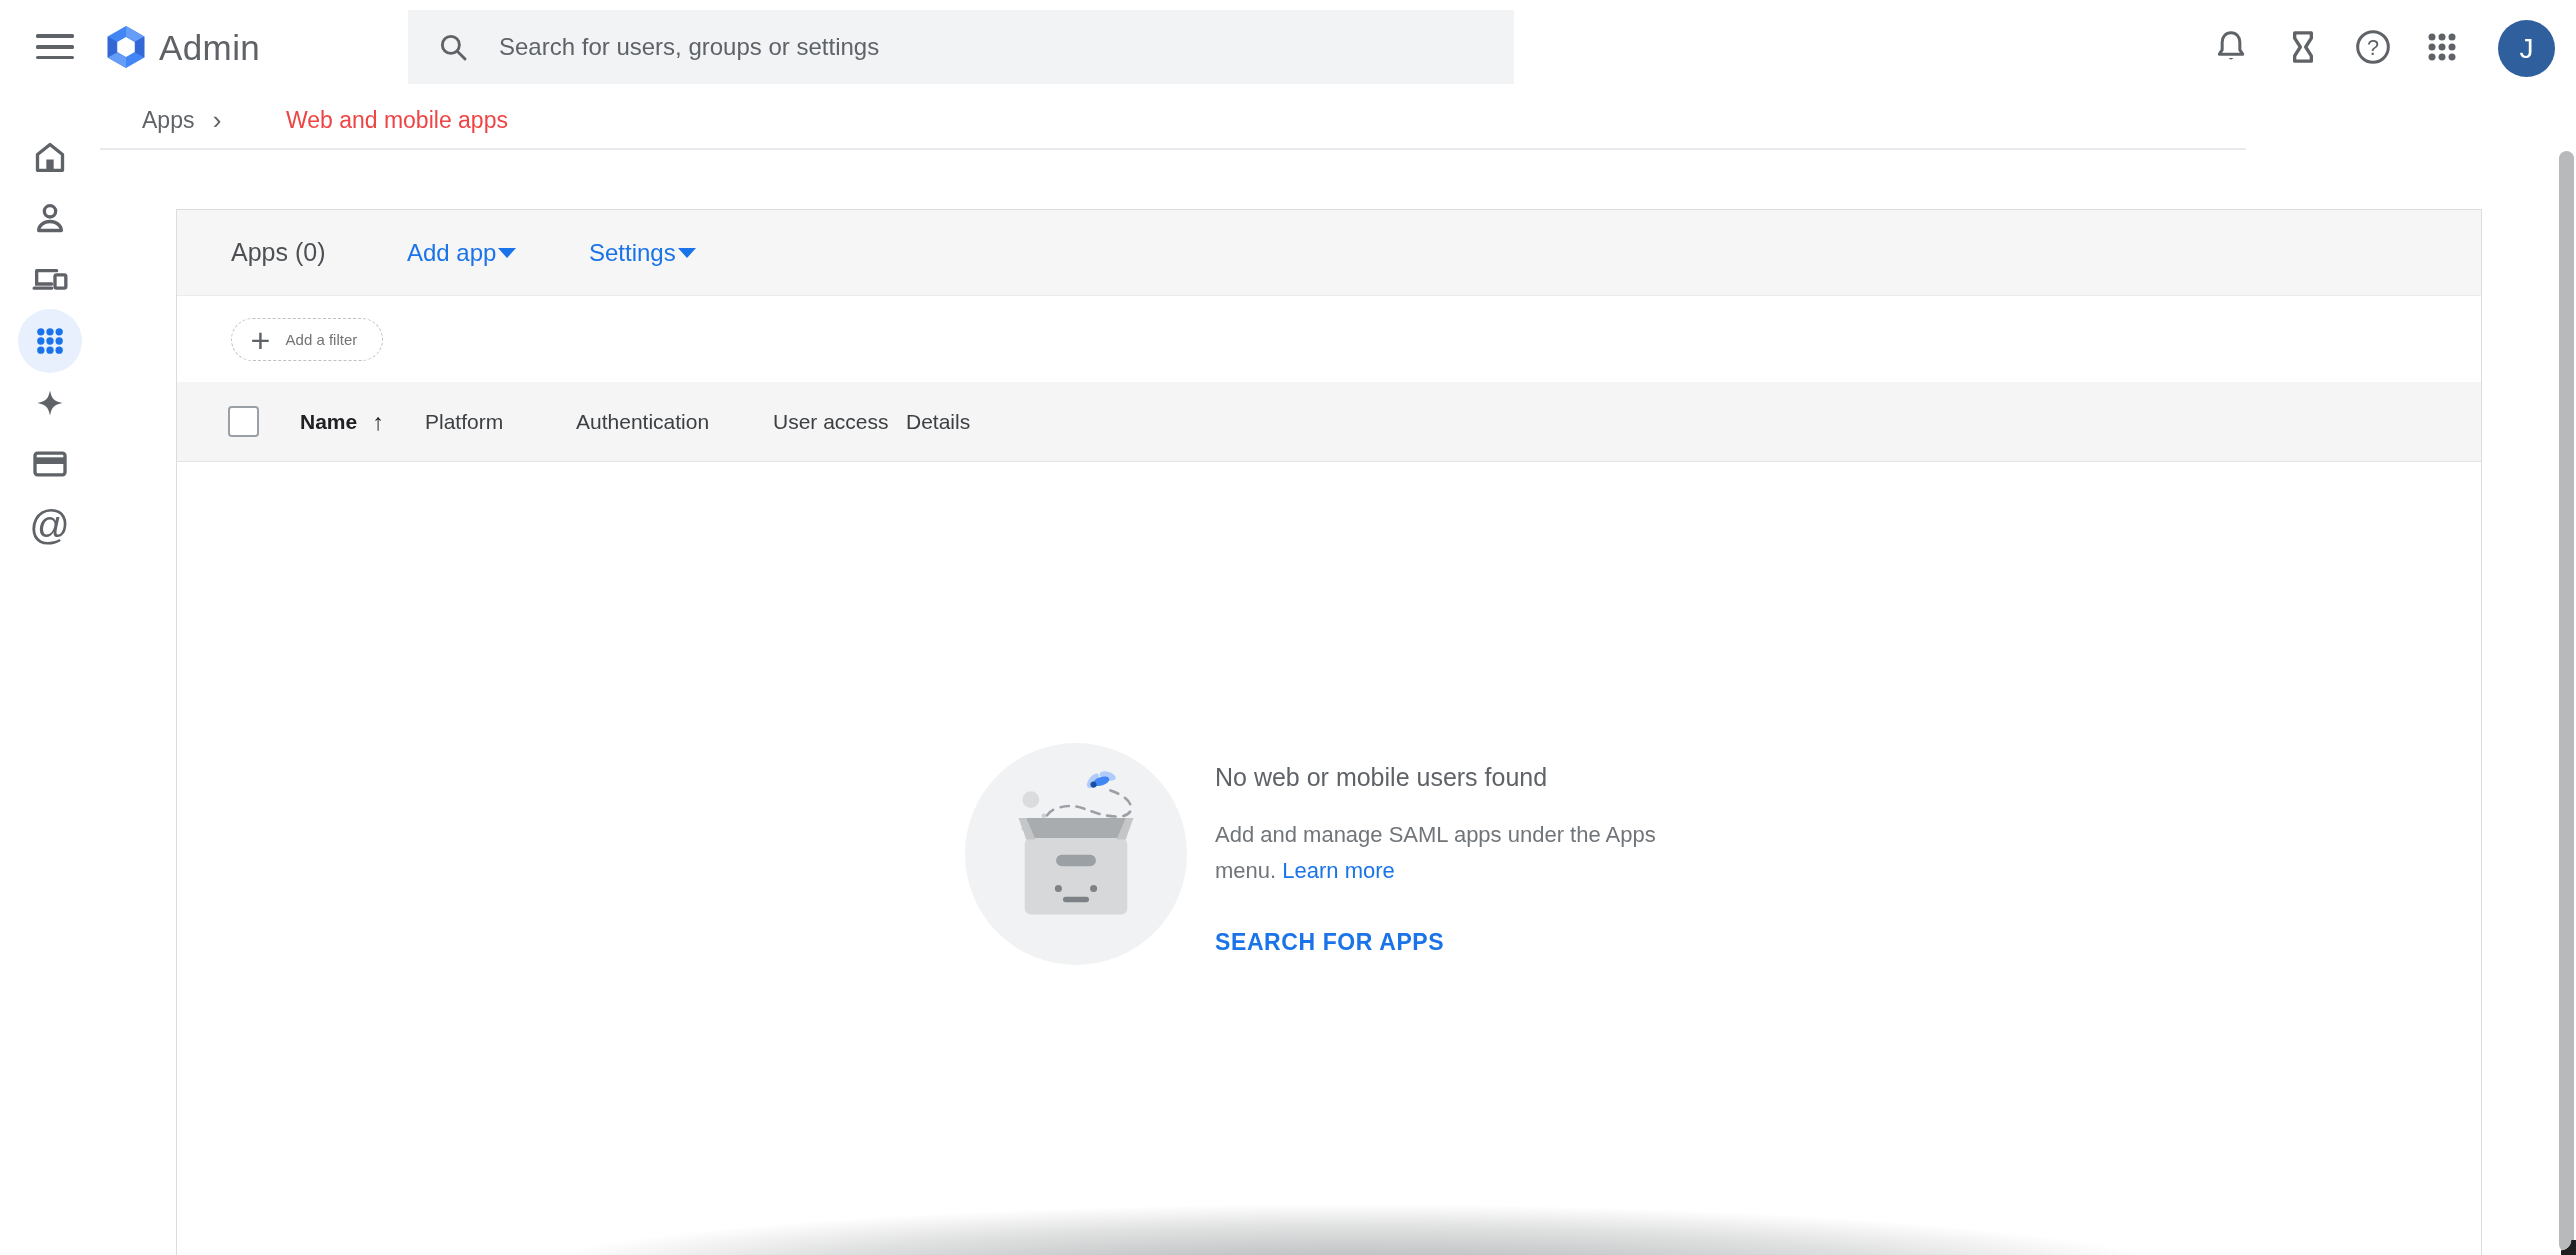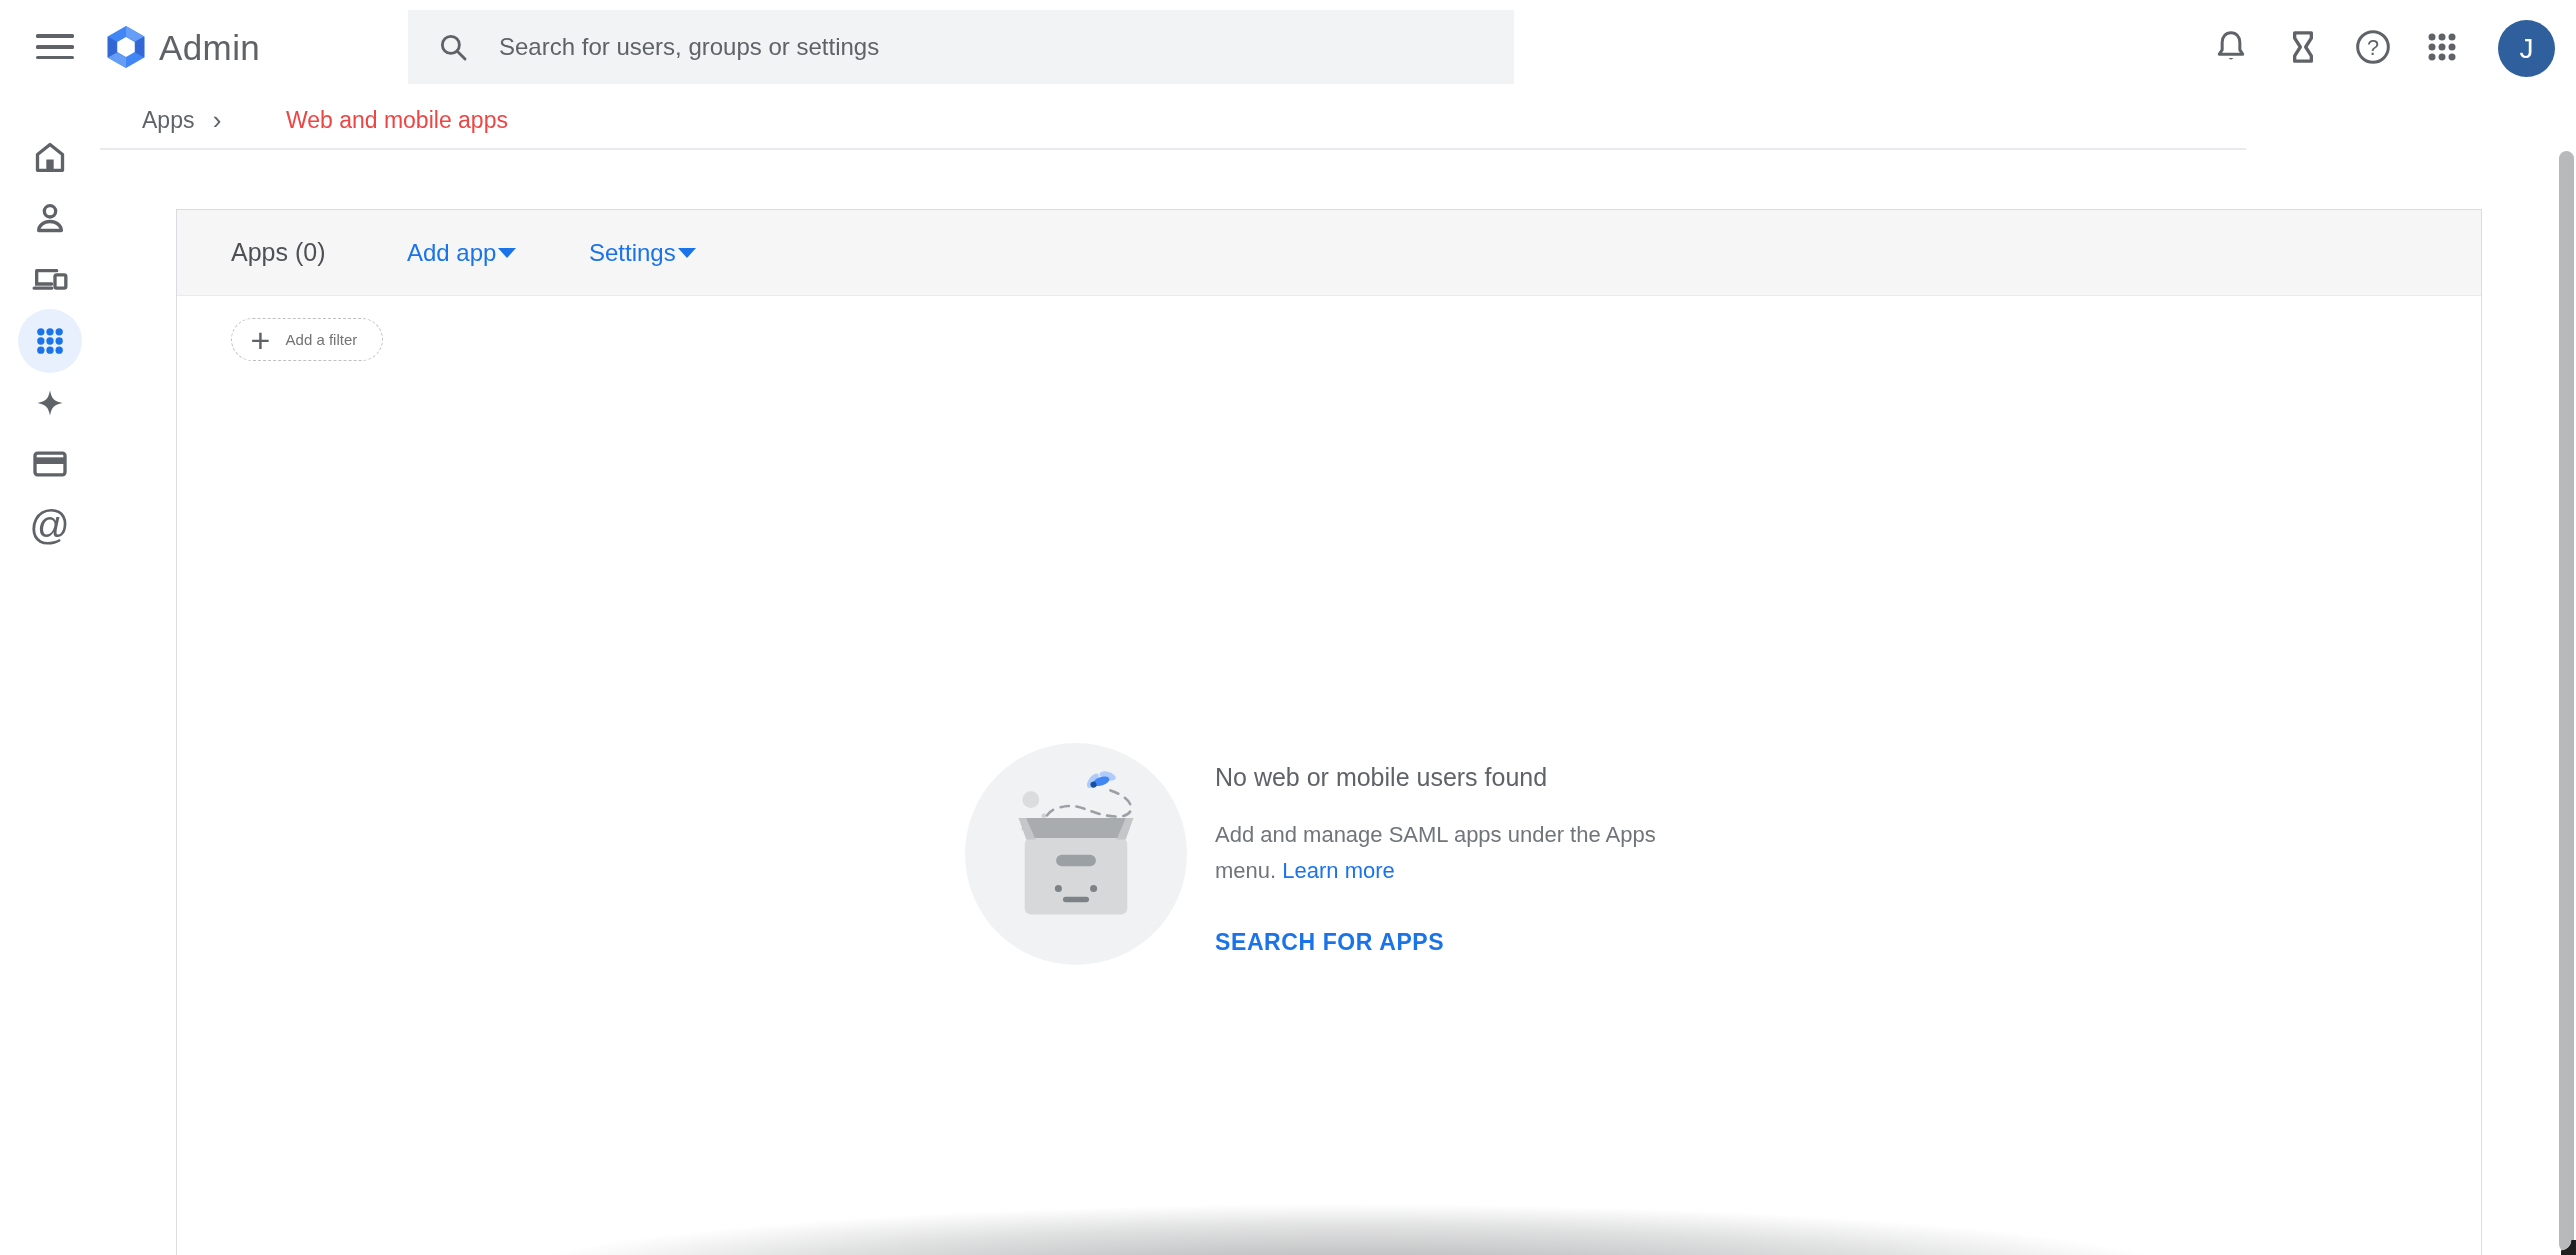--- a/index.html
+++ b/index.html
@@ -215,20 +215,31 @@
     </div>
   </div>
 
   <div class="filter-row">
     <div class="filter-chip">
       <span class="plus">+</span>
       <span class="lbl">Add a filter</span>
     </div>
   </div>
 
+  <div class="table-head">
+    <span class="th-check"></span>
+    <div class="th th-name">
+      <span>Name</span>
+      <span class="sort-arrow">↑</span>
+    </div>
+    <div class="th th-platform">Platform</div>
+    <div class="th th-auth">Authentication</div>
+    <div class="th th-access">User access</div>
+    <div class="th th-details">Details</div>
+  </div>
 
   <div class="empty">
     <svg width="222" height="222" viewBox="0 0 290 290">
       <circle cx="145" cy="145" r="145" fill="#f1f2f3"></circle>
       <circle cx="86" cy="74" r="11" fill="#dadcdd"></circle>
       <circle cx="103" cy="95" r="3" fill="#cdd0d2"></circle>
       <circle cx="76" cy="112" r="2.4" fill="#cdd0d2"></circle>
       <path d="M190 62 C226 74 224 98 196 96 C160 94 150 74 118 86 C101 93 103 107 111 118" fill="none" stroke="#9aa0a6" stroke-width="3.4" stroke-dasharray="11 10" stroke-linecap="round"></path>
       <polygon points="70,98 220,98 199,127 91,127" fill="#a9acaf"></polygon>
       <rect x="78" y="124" width="134" height="100" rx="8" fill="#d7d8d9"></rect>

